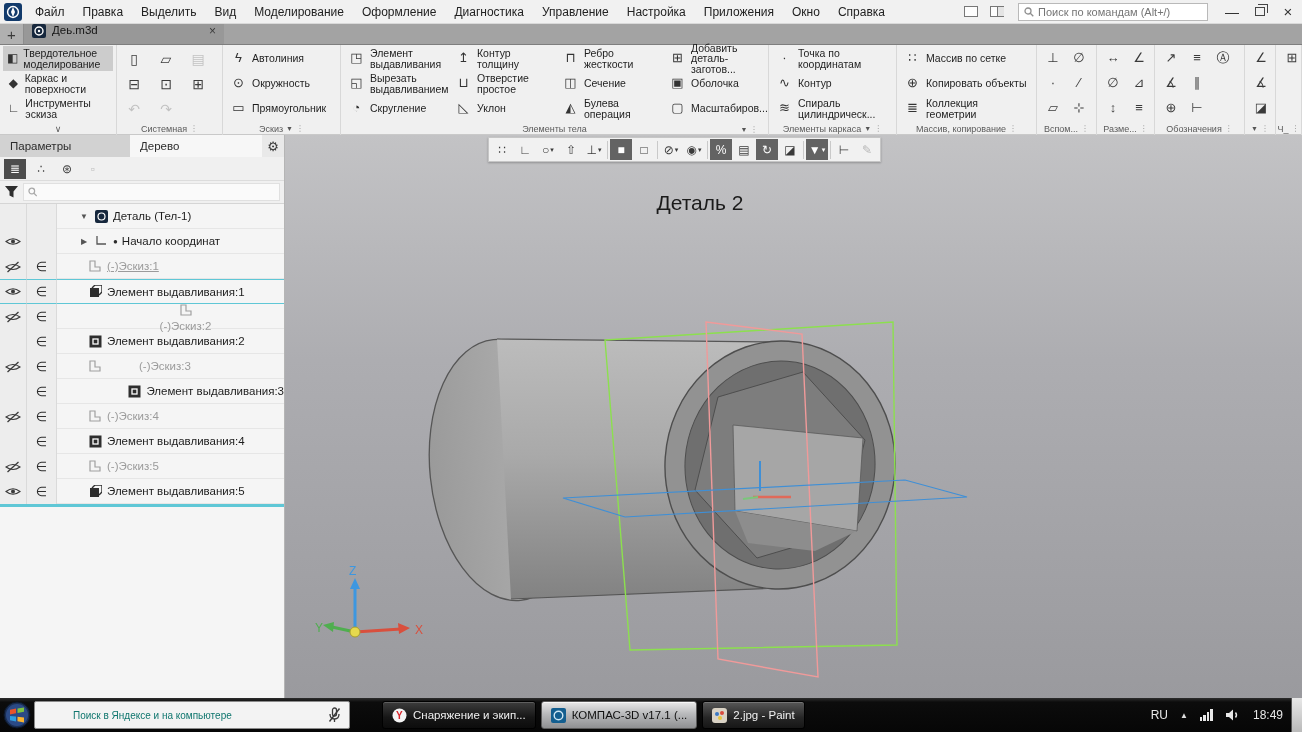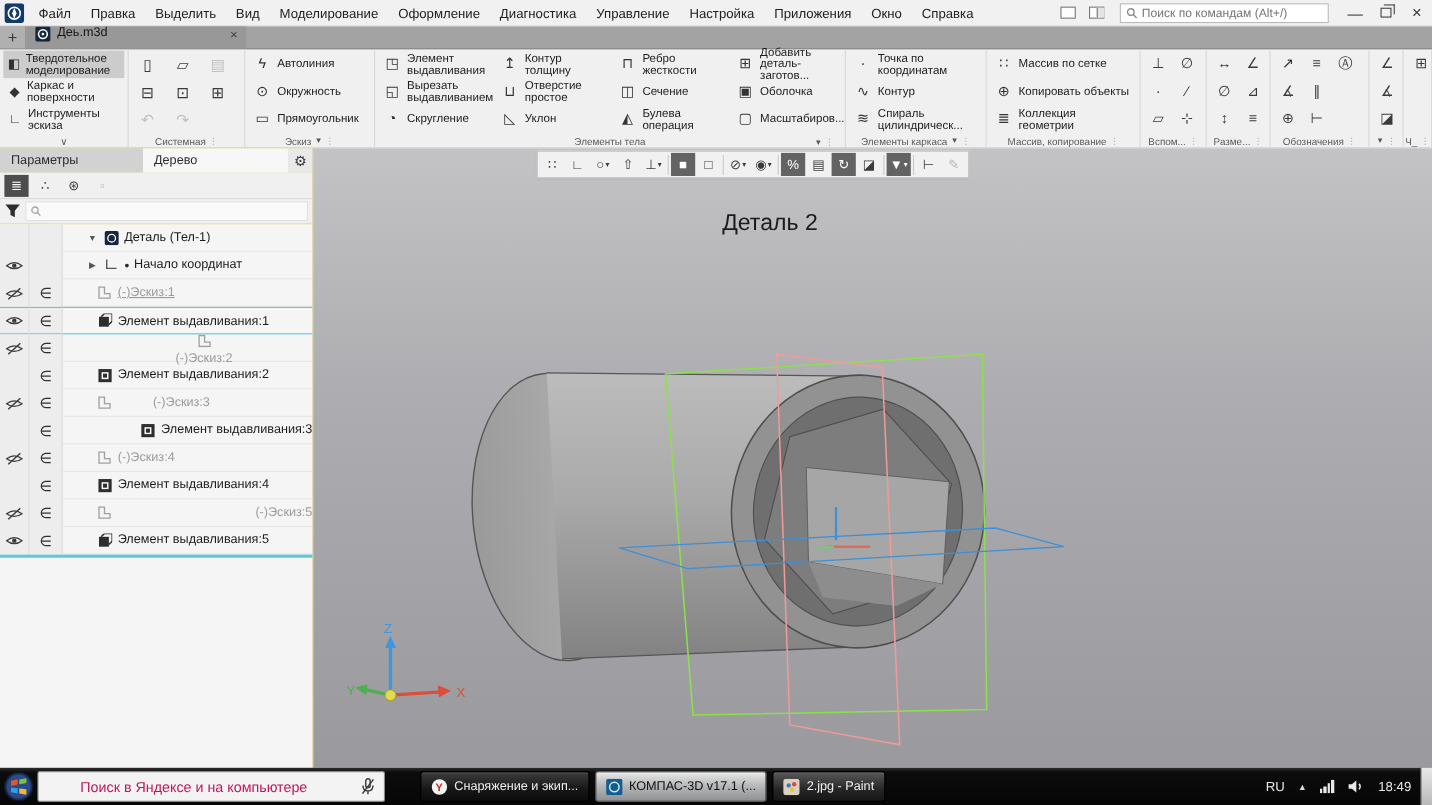--- a/index.html
+++ b/index.html
@@ -130,21 +130,21 @@
   .vsep { width:1px; height:18px; background:#c9c9c9; margin:0 1px; }
   .modelsvg { position:absolute; left:0; top:0; }
 
   
   .taskbar { position:absolute; left:0; top:698px; width:1302px; height:34px;
     background:linear-gradient(180deg,#2e2e2e 0,#0c0c0c 12%,#060606 100%);
     display:flex; align-items:center; }
   .orb { width:34px; height:34px; display:flex; align-items:center; justify-content:center; }
   .tsearch { width:316px; height:28px; background:#f3f3f3; border:1px solid #8a8a8a;
     border-radius:2px; display:flex; align-items:center; padding:0 8px 0 38px;
-    font-size:13px; color:#be185d; gap:8px; }
+    font-size:10px; color:#0f766e; gap:8px; }
   .tsearch .txt { flex:1; }
   .taskbtns { display:flex; gap:5px; margin-left:32px; }
   .tbtn { height:28px; border-radius:3px; display:flex; align-items:center; gap:6px;
     padding:0 9px; font-size:11.5px; color:#f0f0f0; border:1px solid #000;
     background:linear-gradient(180deg,#3d3d3d 0,#161616 60%,#0c0c0c 100%);
     box-shadow:inset 0 1px 0 rgba(255,255,255,.18); }
   .tbtn.active { background:linear-gradient(180deg,#e9e9e9 0,#b9babc 45%,#8f9092 100%);
     color:#101010; border-color:#5a5a5a; box-shadow:inset 0 1px 0 rgba(255,255,255,.7); }
   .tbtn.paint { background:linear-gradient(180deg,#585858 0,#262626 60%,#161616 100%); }
   .tb-spacer { flex:1; }
@@ -661,21 +661,21 @@
         <div class="trow dim">
           <div class="c-eye">
             <svg width="16" height="12" viewBox="0 0 16 12">
               <path d="M1 6 Q8 1 15 6 Q8 11 1 6 Z" fill="none" stroke="#3a3a3a" stroke-width="1.1"></path>
               <line x1="2.5" y1="11" x2="13.5" y2="1" stroke="#3a3a3a" stroke-width="1.3"></line>
               </svg>
           </div>
           <div class="c-in">
               <span>∈</span>
             </div>
-          <div class="c-lab ind3" style="padding-left:30px;justify-content:space-between;">
+          <div class="c-lab ind3" style="padding-left:30px;">
             <span class="tico">
               <svg width="12" height="12" viewBox="0 0 12 12">
                   <path d="M1 1 V11 H11 V7 H6 V1 Z" fill="none" stroke="#a0a0a0" stroke-width="1.2"></path>
                 </svg>
               </span>
             <span>(-)Эскиз:5</span>
           </div>
         </div>
 
         <div class="trow">

